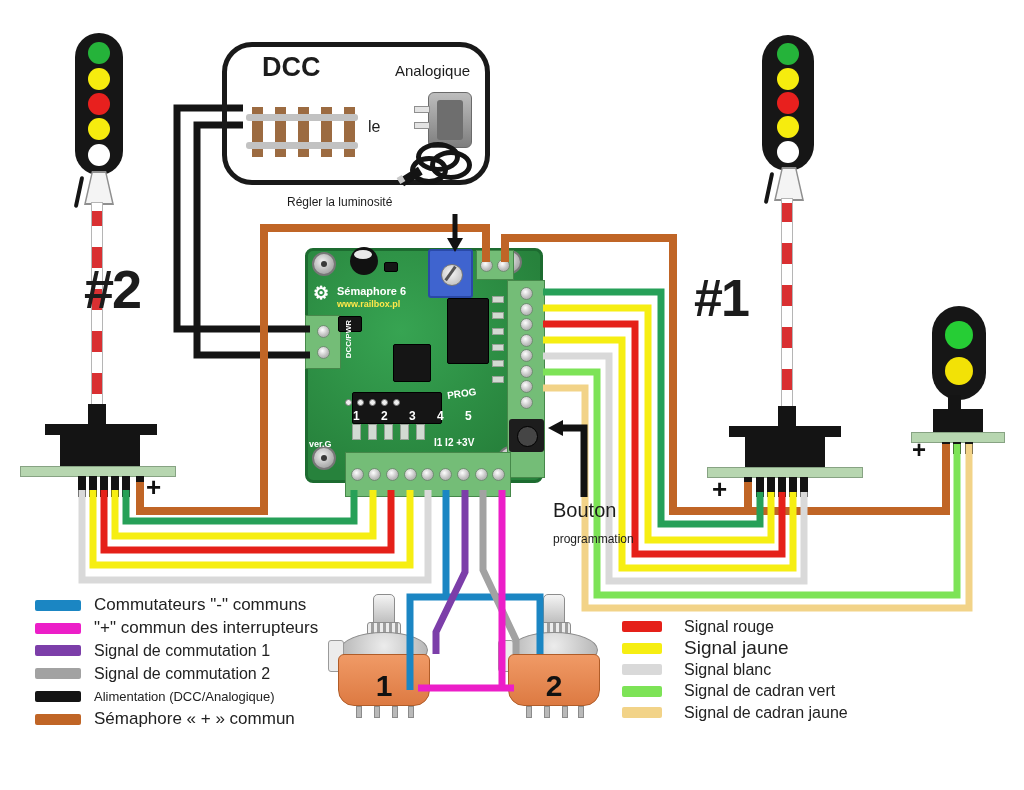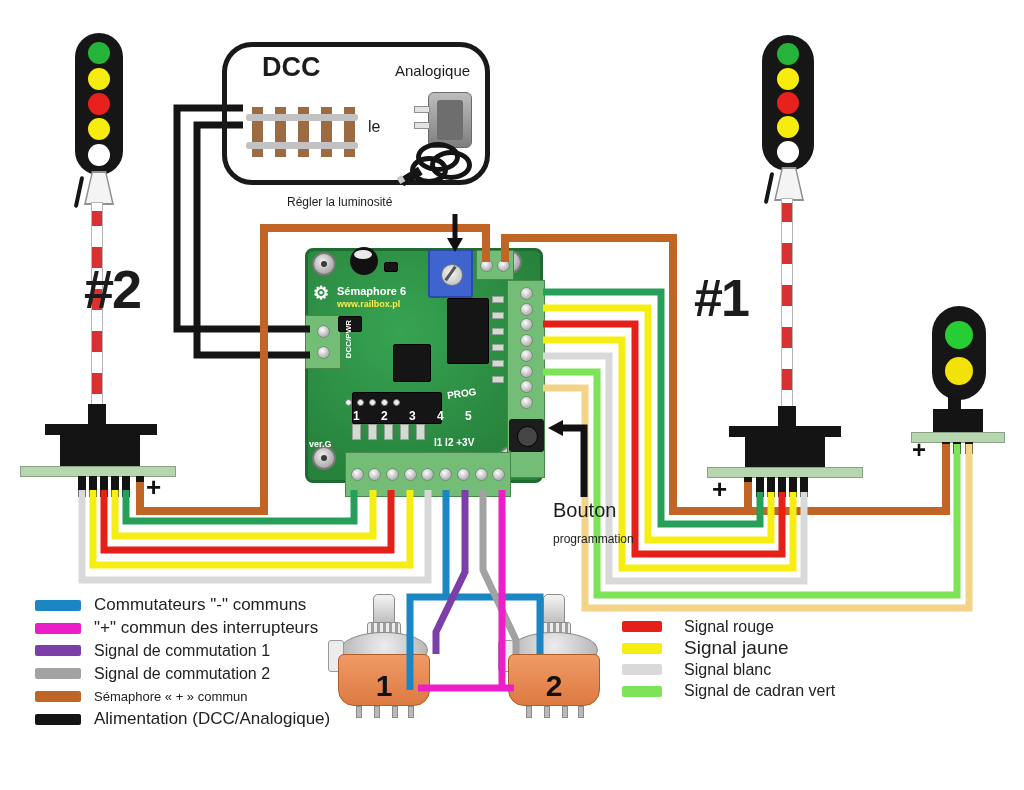--- a/index.html
+++ b/index.html
@@ -332,40 +332,44 @@
       </div>
       <div class="lrow">
         <span class="swatch" style="background: rgb(124, 62, 169);"></span>
         <span class="ltext">Signal de commutation 1</span>
       </div>
       <div class="lrow">
         <span class="swatch" style="background: rgb(162, 162, 162);"></span>
         <span class="ltext">Signal de commutation 2</span>
       </div>
       <div class="lrow">
+        <span class="swatch" style="background: rgb(20, 20, 20);"></span>
+        <span class="ltext">Alimentation (DCC/Analogique)</span>
+      </div>
+      <div class="lrow">
         <span class="swatch" style="background: rgb(192, 101, 38);"></span>
         <span class="ltext">Sémaphore « + » commun</span>
       </div>
-      <div class="lrow">
-        <span class="swatch" style="background: rgb(20, 20, 20);"></span>
-        <span class="ltext">Alimentation (DCC/Analogique)</span>
-      </div>
     </div>
   <div class="legend legend-right" style="left:622px;top:616px;">
       <div class="lrow">
         <span class="swatch" style="background: rgb(229, 32, 25);"></span>
         <span class="ltext">Signal rouge</span>
       </div>
       <div class="lrow">
         <span class="swatch" style="background: rgb(246, 238, 18);"></span>
         <span class="ltext">Signal jaune</span>
       </div>
       <div class="lrow">
         <span class="swatch" style="background: rgb(217, 217, 217);"></span>
         <span class="ltext">Signal blanc</span>
       </div>
       <div class="lrow">
         <span class="swatch" style="background: rgb(125, 227, 87);"></span>
         <span class="ltext">Signal de cadran vert</span>
       </div>
+      <div class="lrow">
+        <span class="swatch" style="background: rgb(242, 211, 136);"></span>
+        <span class="ltext">Signal de cadran jaune</span>
+      </div>
     </div>
 
 </div>
 
 </body></html>

